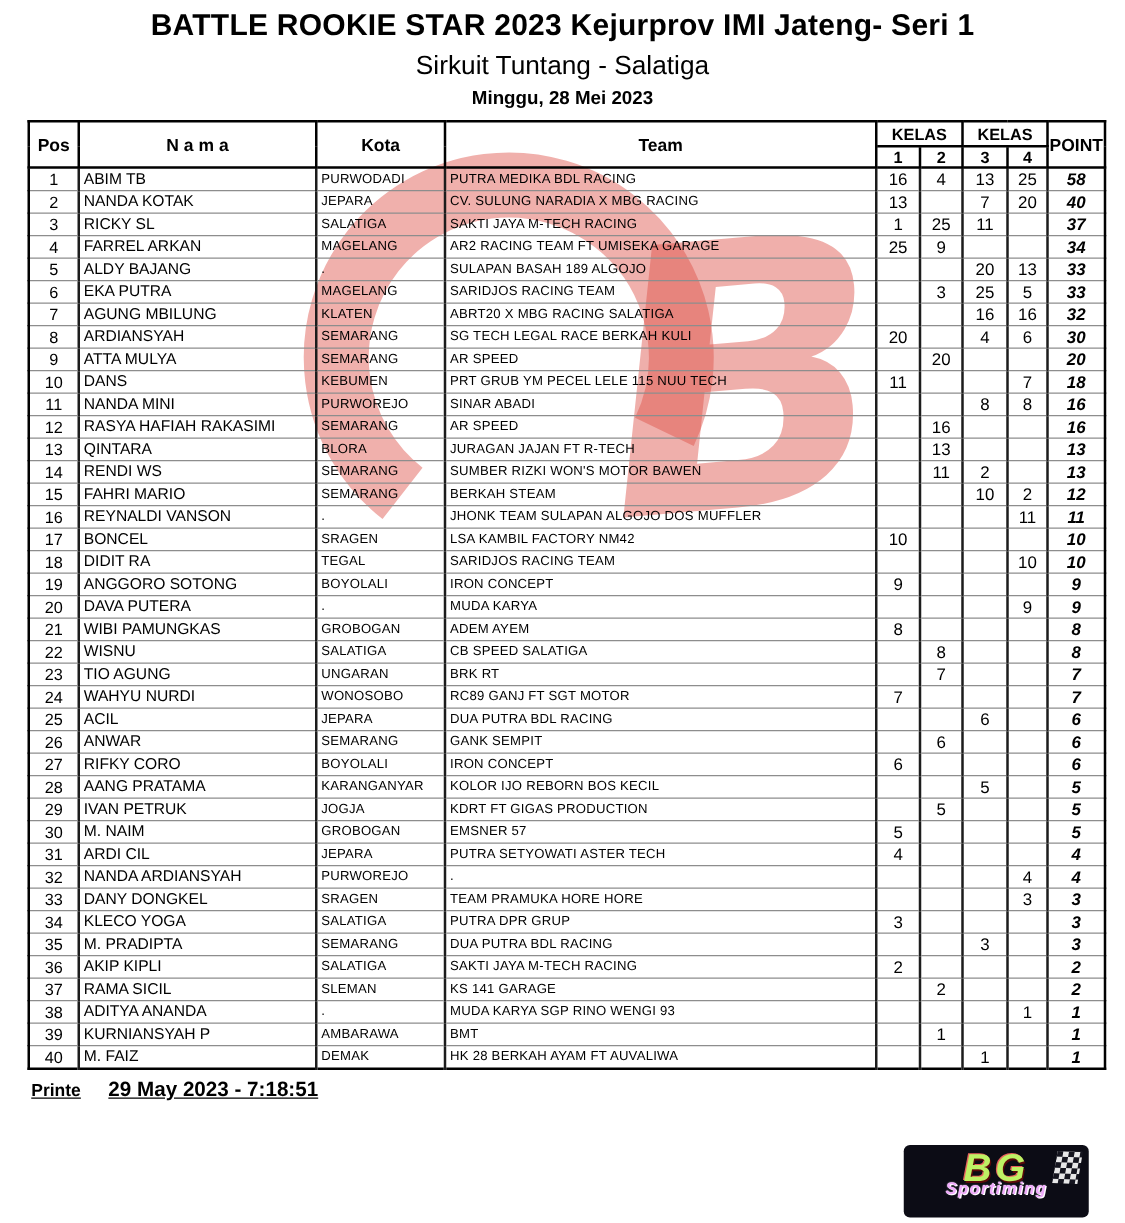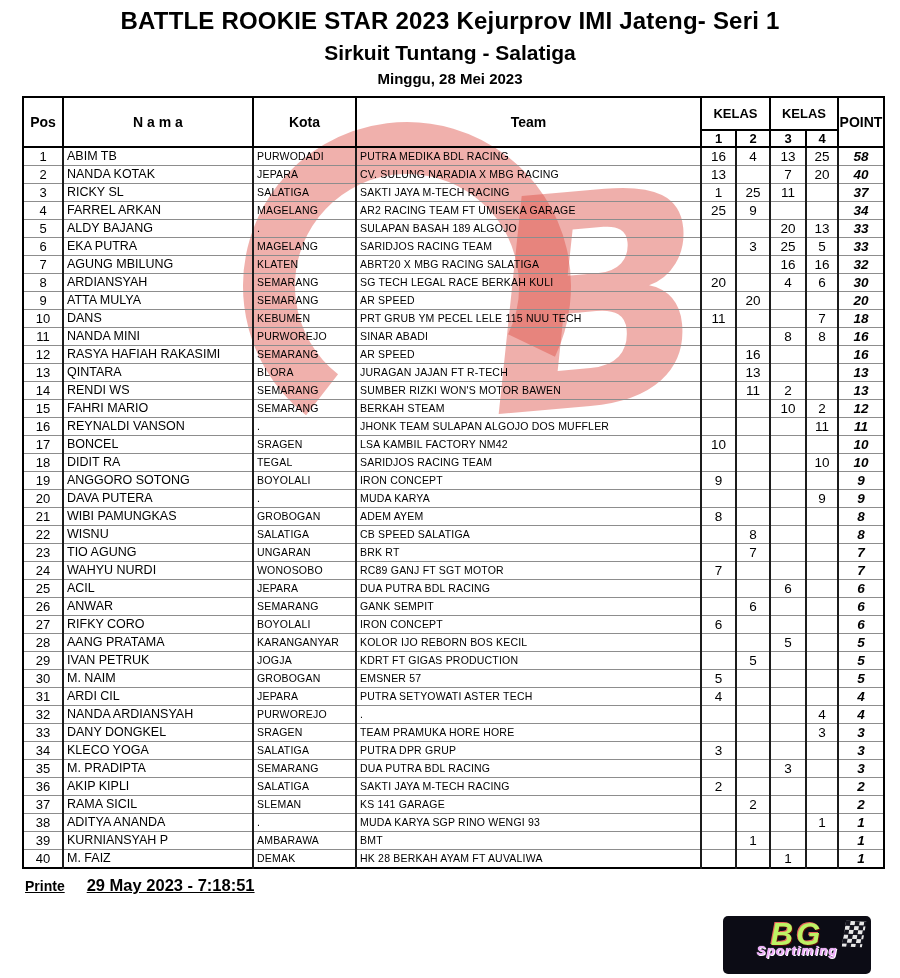--- a/index.html
+++ b/index.html
@@ -9,21 +9,21 @@
     font-family: "Liberation Sans", sans-serif;
     color: #000;
     position: relative;
     overflow: hidden;
   }
   .page { position: relative; width: 900px; height: 978px; }
 
   
   .titles { text-align: center; }
   .title     { padding-top: 7px; font-size: 24px; font-weight: bold; letter-spacing: 0.2px; }
-  .subtitle  { margin-top: 6px;  font-size: 21px; font-weight: bold; }
+  .subtitle  { margin-top: 6px;  font-size: 21px; font-weight: normal; }
   .date      { margin-top: 5px;  font-size: 15px; font-weight: bold; }
   .section-title { margin-top: 17px; font-size: 17px; font-weight: bold; letter-spacing: 0.8px; }
 
   
   .table-wrap { position: relative; margin: 9px 17px 0 22px; width: 861px; }
   .watermark { position: absolute; left: 150px; top: 25px; z-index: 0; pointer-events: none; }
 
   table.points {
     position: relative; z-index: 1;
     width: 861px;
@@ -33,21 +33,21 @@
     background: transparent;
   }
   table.points thead th {
     border: 2px solid #000;
     font-weight: bold;
     text-align: center;
     background: transparent;
     padding: 0;
   }
   th.h-main   { font-size: 14px; height: 18px; }
-  th.h-kelas  { font-size: 13px; height: 33px; }
+  th.h-kelas  { font-size: 13px; height: 20px; }
   th.h-knum   { font-size: 13px; height: 17px; }
   th.h-point  { font-size: 14px; }
 
   table.points tbody td {
     height: 17.85px;
     padding: 0 3px;
     border-left: 2px solid #1c1c1c;
     border-top: 1px solid #8d8d8d;
     white-space: nowrap;
     overflow: hidden;

